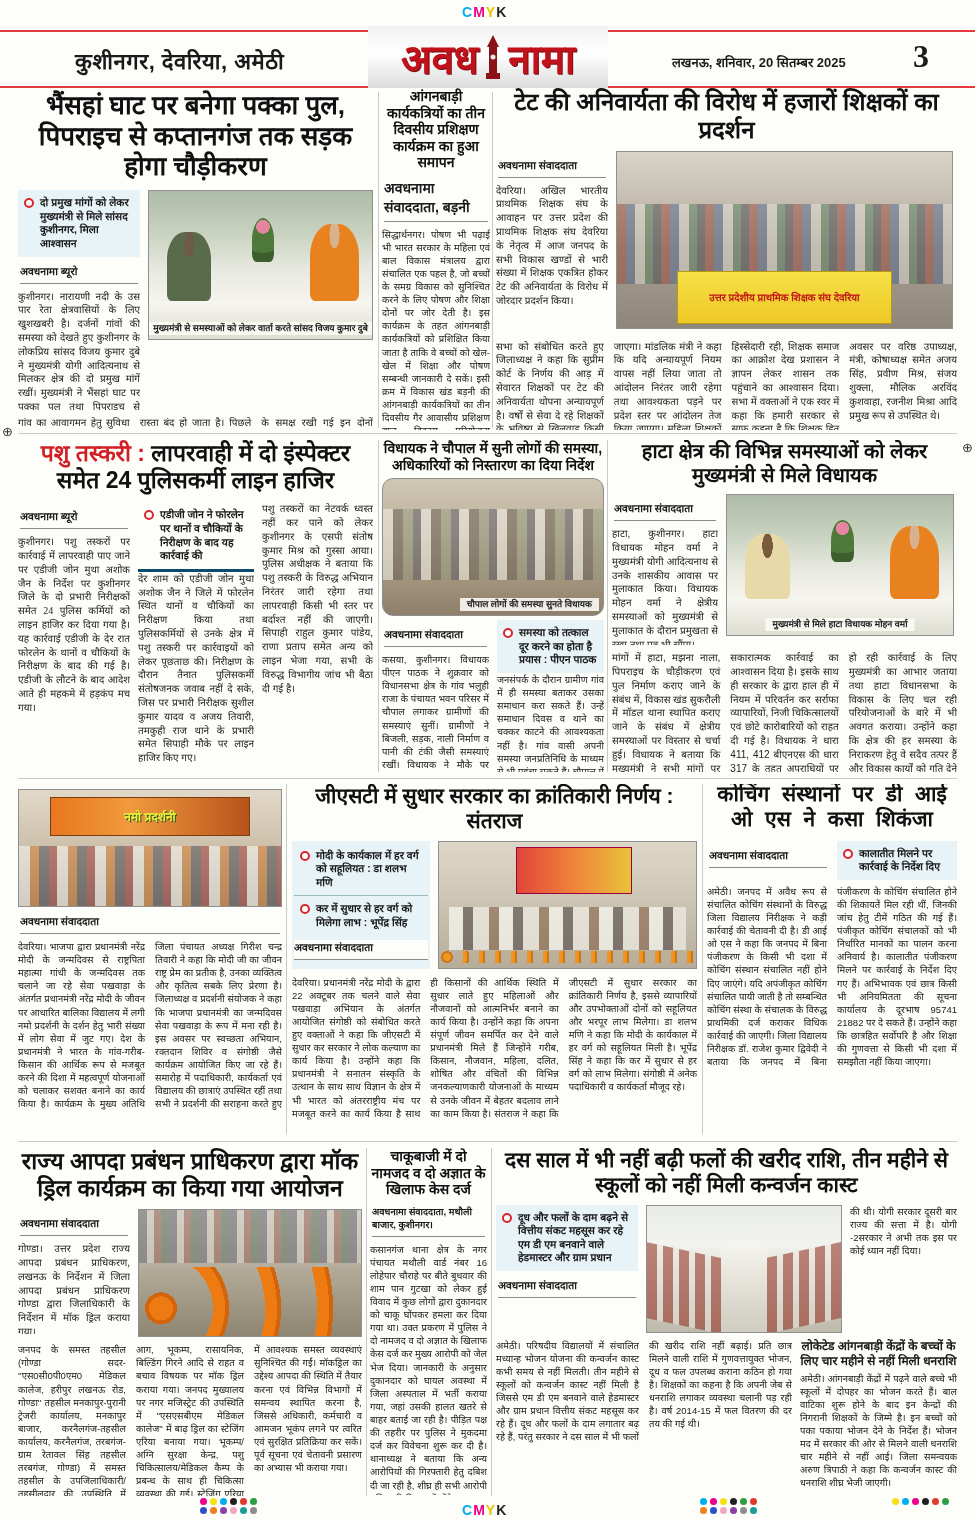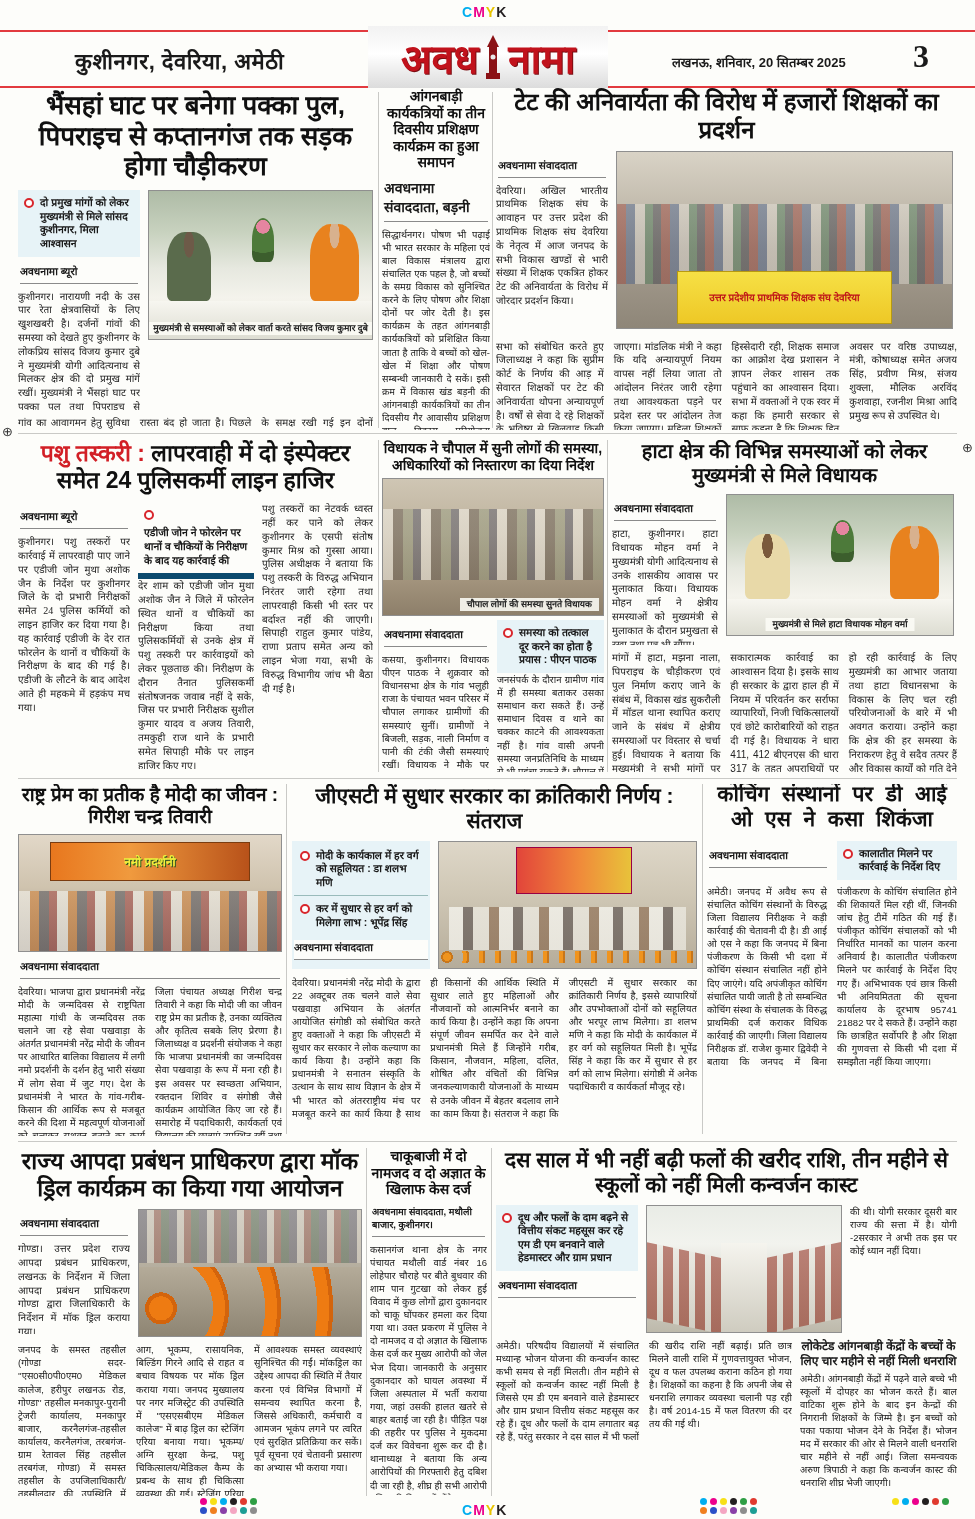--- a/index.html
+++ b/index.html
@@ -32,21 +32,21 @@
   
   .bt { font-size:10px; line-height:1.38; text-align:justify; color:#222; overflow:hidden; }
   .byline { font-size:10.5px; font-weight:bold; border-bottom:1px solid #8a8a8a; padding-bottom:5px; margin:7px 2px 6px 2px; }
   .cols-2 { column-count:2; column-gap:10px; }
   .cols-3 { column-count:3; column-gap:10px; }
   .cols-4 { column-count:4; column-gap:10px; }
 
   
   .kick { display:flex; gap:6px; font-size:10.5px; font-weight:bold; line-height:1.3; padding:6px 6px; align-items:flex-start; }
   .kick.bg { background:#e7f3f7; }
-  .kick.ul { border-bottom:6px solid #0c4a6e;flex-direction:column; }
+  .kick.ul { border-bottom:3px solid #0c4a6e; }
   .ring { flex:none; width:10px; height:10px; border:2.5px solid #d8262c; border-radius:50%; margin-top:2px; background:#fff; }
 
   
   .photo { position:relative; border:1px solid #8f8f8f; overflow:hidden; background:#ccc; }
   .cap {
     position:absolute; bottom:4px; left:50%; transform:translateX(-50%);
     background:rgba(252,252,246,.88); font-size:9px; font-weight:bold; color:#222;
     padding:1px 7px; white-space:nowrap; text-align:center; line-height:1.25;
   }
   .cap.right { left:auto; right:4px; transform:none; }
@@ -59,21 +59,21 @@
   .tbl { left:0; bottom:0; width:100%; height:26%; background:linear-gradient(180deg,#f7f6f0,#ddddd2); }
 
   .ph-crowd { background:linear-gradient(180deg,#d9d3c6 0%,#c3bcae 30%,#a89f92 55%,#8e8678 100%); }
   .crowd-band { left:0; top:30%; width:100%; height:45%;
     background:repeating-linear-gradient(90deg, rgba(150,60,50,.45) 0 9px, rgba(70,95,140,.45) 9px 18px, rgba(235,232,225,.4) 18px 28px, rgba(70,120,85,.45) 28px 36px, rgba(40,45,60,.4) 36px 44px); }
   .banner-y { position:absolute; left:18%; bottom:2%; width:64%; height:30%;
     background:linear-gradient(180deg,#f6e045,#eec826); border:1px solid #b89a10;
     display:flex; align-items:center; justify-content:center; }
   .banner-y span { font-size:10px; font-weight:bold; color:#c01818; text-align:center; line-height:1.2; }
 
-  .ph-chaupal { background:linear-gradient(180deg,#cfc6b4 0%,#bdb19c 40%,#a2937c 75%,#8d7f6a 100%); }
+  .ph-chaupal { background:linear-gradient(180deg,#cfc6b4 0%,#bdb19c 40%,#a2937c 75%,#8d7f6a 100%);border-radius:11px; }
   .chaupal-band { left:0; top:22%; width:100%; height:52%;
     background:repeating-linear-gradient(90deg, rgba(250,248,240,.5) 0 10px, rgba(90,80,70,.45) 10px 20px, rgba(140,150,120,.4) 20px 30px, rgba(60,65,90,.4) 30px 38px); }
 
   .ph-namo { background:linear-gradient(180deg,#e2d8c8 0%,#cfc3ae 45%,#9c9184 100%); }
   .namo-banner { position:absolute; left:12%; top:6%; width:76%; height:34%;
     background:linear-gradient(90deg,#e8771e,#f09a3e 40%,#b8521a); border:1px solid #7a3c10;
     display:flex; align-items:center; justify-content:center; }
   .namo-banner span { font-size:12px; font-weight:bold; color:#eef23c; text-shadow:1px 1px 0 #225522; }
   .namo-people { left:0; bottom:0; width:100%; height:52%;
     background:repeating-linear-gradient(90deg, rgba(245,244,238,.6) 0 11px, rgba(210,120,40,.5) 11px 20px, rgba(70,70,80,.5) 20px 30px, rgba(150,40,40,.45) 30px 38px); }
@@ -282,21 +282,20 @@
         <div class="fig person-r"></div>
         <div class="fig plant"></div>
         <div class="fig tbl"></div>
         <span class="cap">मुख्यमंत्री से मिले हाटा विधायक मोहन वर्मा</span>
       </div>
     </div>
     <div class="bt cols-3" style="margin-top:6px; height:136px;">मांगों में हाटा, मझना नाला, पिपराइच के चौड़ीकरण एवं पुल निर्माण कराए जाने के संबंध में, विकास खंड सुकरौली में मॉडल थाना स्थापित कराए जाने के संबंध में क्षेत्रीय समस्याओं पर विस्तार से चर्चा हुई। विधायक ने बताया कि मुख्यमंत्री ने सभी मांगों पर सकारात्मक कार्रवाई का आश्वासन दिया है। इसके साथ ही सरकार के द्वारा हाल ही में नियम में परिवर्तन कर सर्राफा व्यापारियों, निजी चिकित्सालयों एवं छोटे कारोबारियों को राहत दी गई है। विधायक ने धारा 411, 412 बीएनएस की धारा 317 के तहत अपराधियों पर हो रही कार्रवाई के लिए मुख्यमंत्री का आभार जताया तथा हाटा विधानसभा के विकास के लिए चल रही परियोजनाओं के बारे में भी अवगत कराया। उन्होंने कहा कि क्षेत्र की हर समस्या के निराकरण हेतु वे सदैव तत्पर हैं और विकास कार्यों को गति देने का हर संभव प्रयास करते रहेंगे।</div>
   </div>
 
   <div class="art" style="left:18px; top:784px; width:264px; height:352px;">
-    <div class="hl" style="font-size:19px;">राष्ट्र प्रेम का प्रतीक है मोदी का जीवन : गिरीश चन्द्र तिवारी</div>
     <div class="photo ph-namo" style="width:264px; height:118px; margin-top:5px;">
       <div class="namo-banner">
           <span>नमो प्रदर्शनी</span>
         </div>
       <div class="fig namo-people"></div>
     </div>
     <div class="byline">अवधनामा संवाददाता</div>
     <div class="bt cols-2" style="height:176px; font-size:9.5px;">देवरिया। भाजपा द्वारा प्रधानमंत्री नरेंद्र मोदी के जन्मदिवस से राष्ट्रपिता महात्मा गांधी के जन्मदिवस तक चलाने जा रहे सेवा पखवाड़ा के अंतर्गत प्रधानमंत्री नरेंद्र मोदी के जीवन पर आधारित बालिका विद्यालय में लगी नमो प्रदर्शनी के दर्शन हेतु भारी संख्या में लोग सेवा में जुट गए। देश के प्रधानमंत्री ने भारत के गांव-गरीब-किसान की आर्थिक रूप से मजबूत करने की दिशा में महत्वपूर्ण योजनाओं को चलाकर सशक्त बनाने का कार्य किया है। कार्यक्रम के मुख्य अतिथि जिला पंचायत अध्यक्ष गिरीश चन्द्र तिवारी ने कहा कि मोदी जी का जीवन राष्ट्र प्रेम का प्रतीक है, उनका व्यक्तित्व और कृतित्व सबके लिए प्रेरणा है। जिलाध्यक्ष व प्रदर्शनी संयोजक ने कहा कि भाजपा प्रधानमंत्री का जन्मदिवस सेवा पखवाड़ा के रूप में मना रही है। इस अवसर पर स्वच्छता अभियान, रक्तदान शिविर व संगोष्ठी जैसे कार्यक्रम आयोजित किए जा रहे हैं। समारोह में पदाधिकारी, कार्यकर्ता एवं विद्यालय की छात्राएं उपस्थित रहीं तथा सभी ने प्रदर्शनी की सराहना करते हुए मोदी के जीवन से प्रेरणा लेने की बात कही।</div>
   </div>
 

